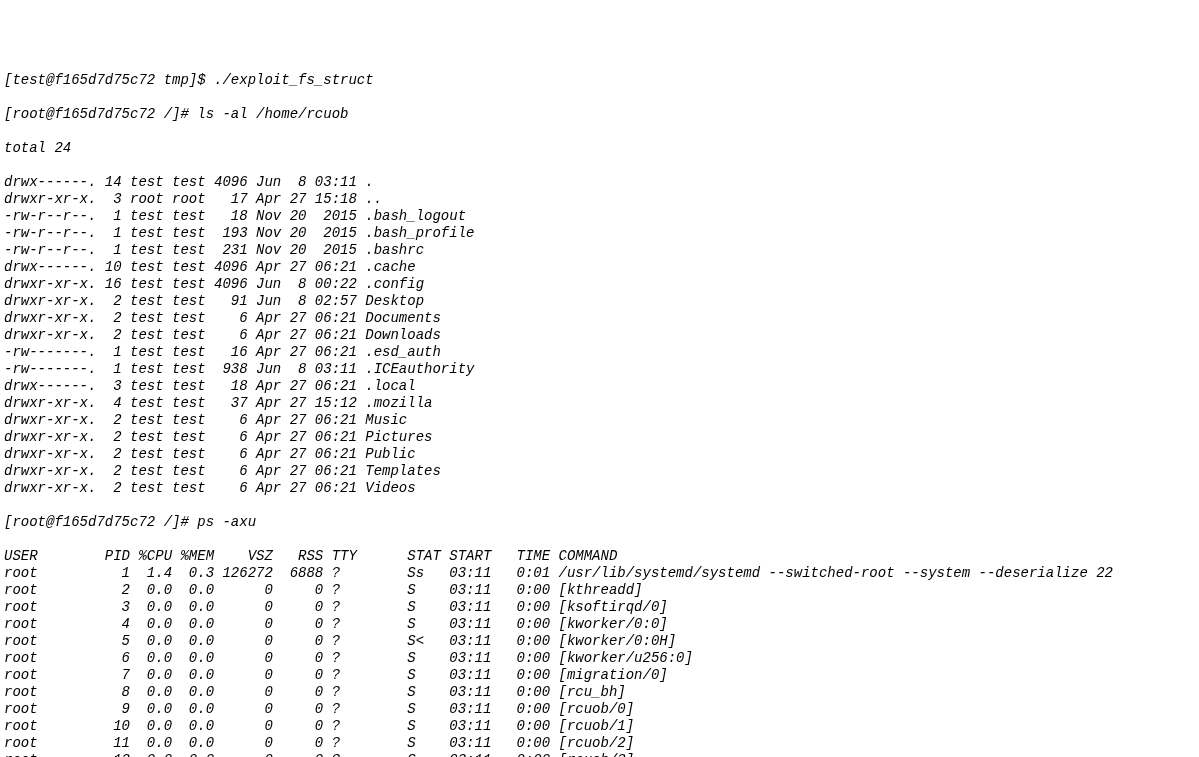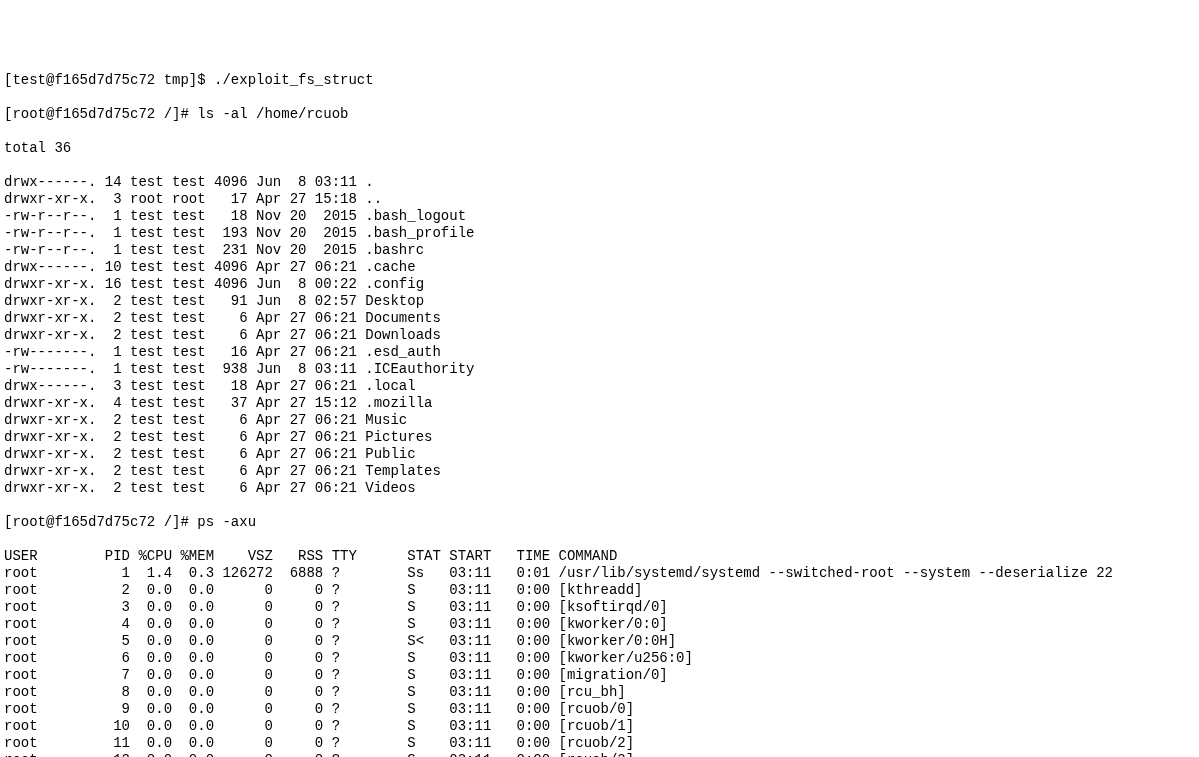--- a/index.html
+++ b/index.html
@@ -12,30 +12,31 @@
       font-family: "Courier New", Courier, monospace;
       font-size: 14px;
       line-height: 17px;
       color: #000000;
       padding: 4px;
       white-space: pre;
       position: relative;
     }
     .terminal-line {
       white-space: pre;
+      font-style: italic;
     }
   </style>
 </head>
 <body>
 
 
 
 <div class="terminal-line"><span>[test@f165d7d75c72 tmp]$ </span><span>./exploit_fs_struct</span></div>
 <div class="terminal-line"><span>[root@f165d7d75c72 /]# </span><span>ls -al /home/rcuob</span></div>
-<div class="terminal-line">total 36</div>
+<div class="terminal-line">total 24</div>
 <div id="ls-output"><div class="terminal-line">drwx------. 14 test test 4096 Jun  8 03:11 .</div><div class="terminal-line">drwxr-xr-x.  3 root root   17 Apr 27 15:18 ..</div><div class="terminal-line">-rw-r--r--.  1 test test   18 Nov 20  2015 .bash_logout</div><div class="terminal-line">-rw-r--r--.  1 test test  193 Nov 20  2015 .bash_profile</div><div class="terminal-line">-rw-r--r--.  1 test test  231 Nov 20  2015 .bashrc</div><div class="terminal-line">drwx------. 10 test test 4096 Apr 27 06:21 .cache</div><div class="terminal-line">drwxr-xr-x. 16 test test 4096 Jun  8 00:22 .config</div><div class="terminal-line">drwxr-xr-x.  2 test test   91 Jun  8 02:57 Desktop</div><div class="terminal-line">drwxr-xr-x.  2 test test    6 Apr 27 06:21 Documents</div><div class="terminal-line">drwxr-xr-x.  2 test test    6 Apr 27 06:21 Downloads</div><div class="terminal-line">-rw-------.  1 test test   16 Apr 27 06:21 .esd_auth</div><div class="terminal-line">-rw-------.  1 test test  938 Jun  8 03:11 .ICEauthority</div><div class="terminal-line">drwx------.  3 test test   18 Apr 27 06:21 .local</div><div class="terminal-line">drwxr-xr-x.  4 test test   37 Apr 27 15:12 .mozilla</div><div class="terminal-line">drwxr-xr-x.  2 test test    6 Apr 27 06:21 Music</div><div class="terminal-line">drwxr-xr-x.  2 test test    6 Apr 27 06:21 Pictures</div><div class="terminal-line">drwxr-xr-x.  2 test test    6 Apr 27 06:21 Public</div><div class="terminal-line">drwxr-xr-x.  2 test test    6 Apr 27 06:21 Templates</div><div class="terminal-line">drwxr-xr-x.  2 test test    6 Apr 27 06:21 Videos</div></div>
 <div class="terminal-line"><span>[root@f165d7d75c72 /]# </span><span>ps -axu</span></div>
 <div id="ps-output"><div class="terminal-line">USER        PID %CPU %MEM    VSZ   RSS TTY      STAT START   TIME COMMAND</div><div class="terminal-line">root          1  1.4  0.3 126272  6888 ?        Ss   03:11   0:01 /usr/lib/systemd/systemd --switched-root --system --deserialize 22</div><div class="terminal-line">root          2  0.0  0.0      0     0 ?        S    03:11   0:00 [kthreadd]</div><div class="terminal-line">root          3  0.0  0.0      0     0 ?        S    03:11   0:00 [ksoftirqd/0]</div><div class="terminal-line">root          4  0.0  0.0      0     0 ?        S    03:11   0:00 [kworker/0:0]</div><div class="terminal-line">root          5  0.0  0.0      0     0 ?        S&lt;   03:11   0:00 [kworker/0:0H]</div><div class="terminal-line">root          6  0.0  0.0      0     0 ?        S    03:11   0:00 [kworker/u256:0]</div><div class="terminal-line">root          7  0.0  0.0      0     0 ?        S    03:11   0:00 [migration/0]</div><div class="terminal-line">root          8  0.0  0.0      0     0 ?        S    03:11   0:00 [rcu_bh]</div><div class="terminal-line">root          9  0.0  0.0      0     0 ?        S    03:11   0:00 [rcuob/0]</div><div class="terminal-line">root         10  0.0  0.0      0     0 ?        S    03:11   0:00 [rcuob/1]</div><div class="terminal-line">root         11  0.0  0.0      0     0 ?        S    03:11   0:00 [rcuob/2]</div><div class="terminal-line">root         12  0.0  0.0      0     0 ?        S    03:11   0:00 [rcuob/3]</div></div>
 
 
 
 
 
 
 </body></html>

